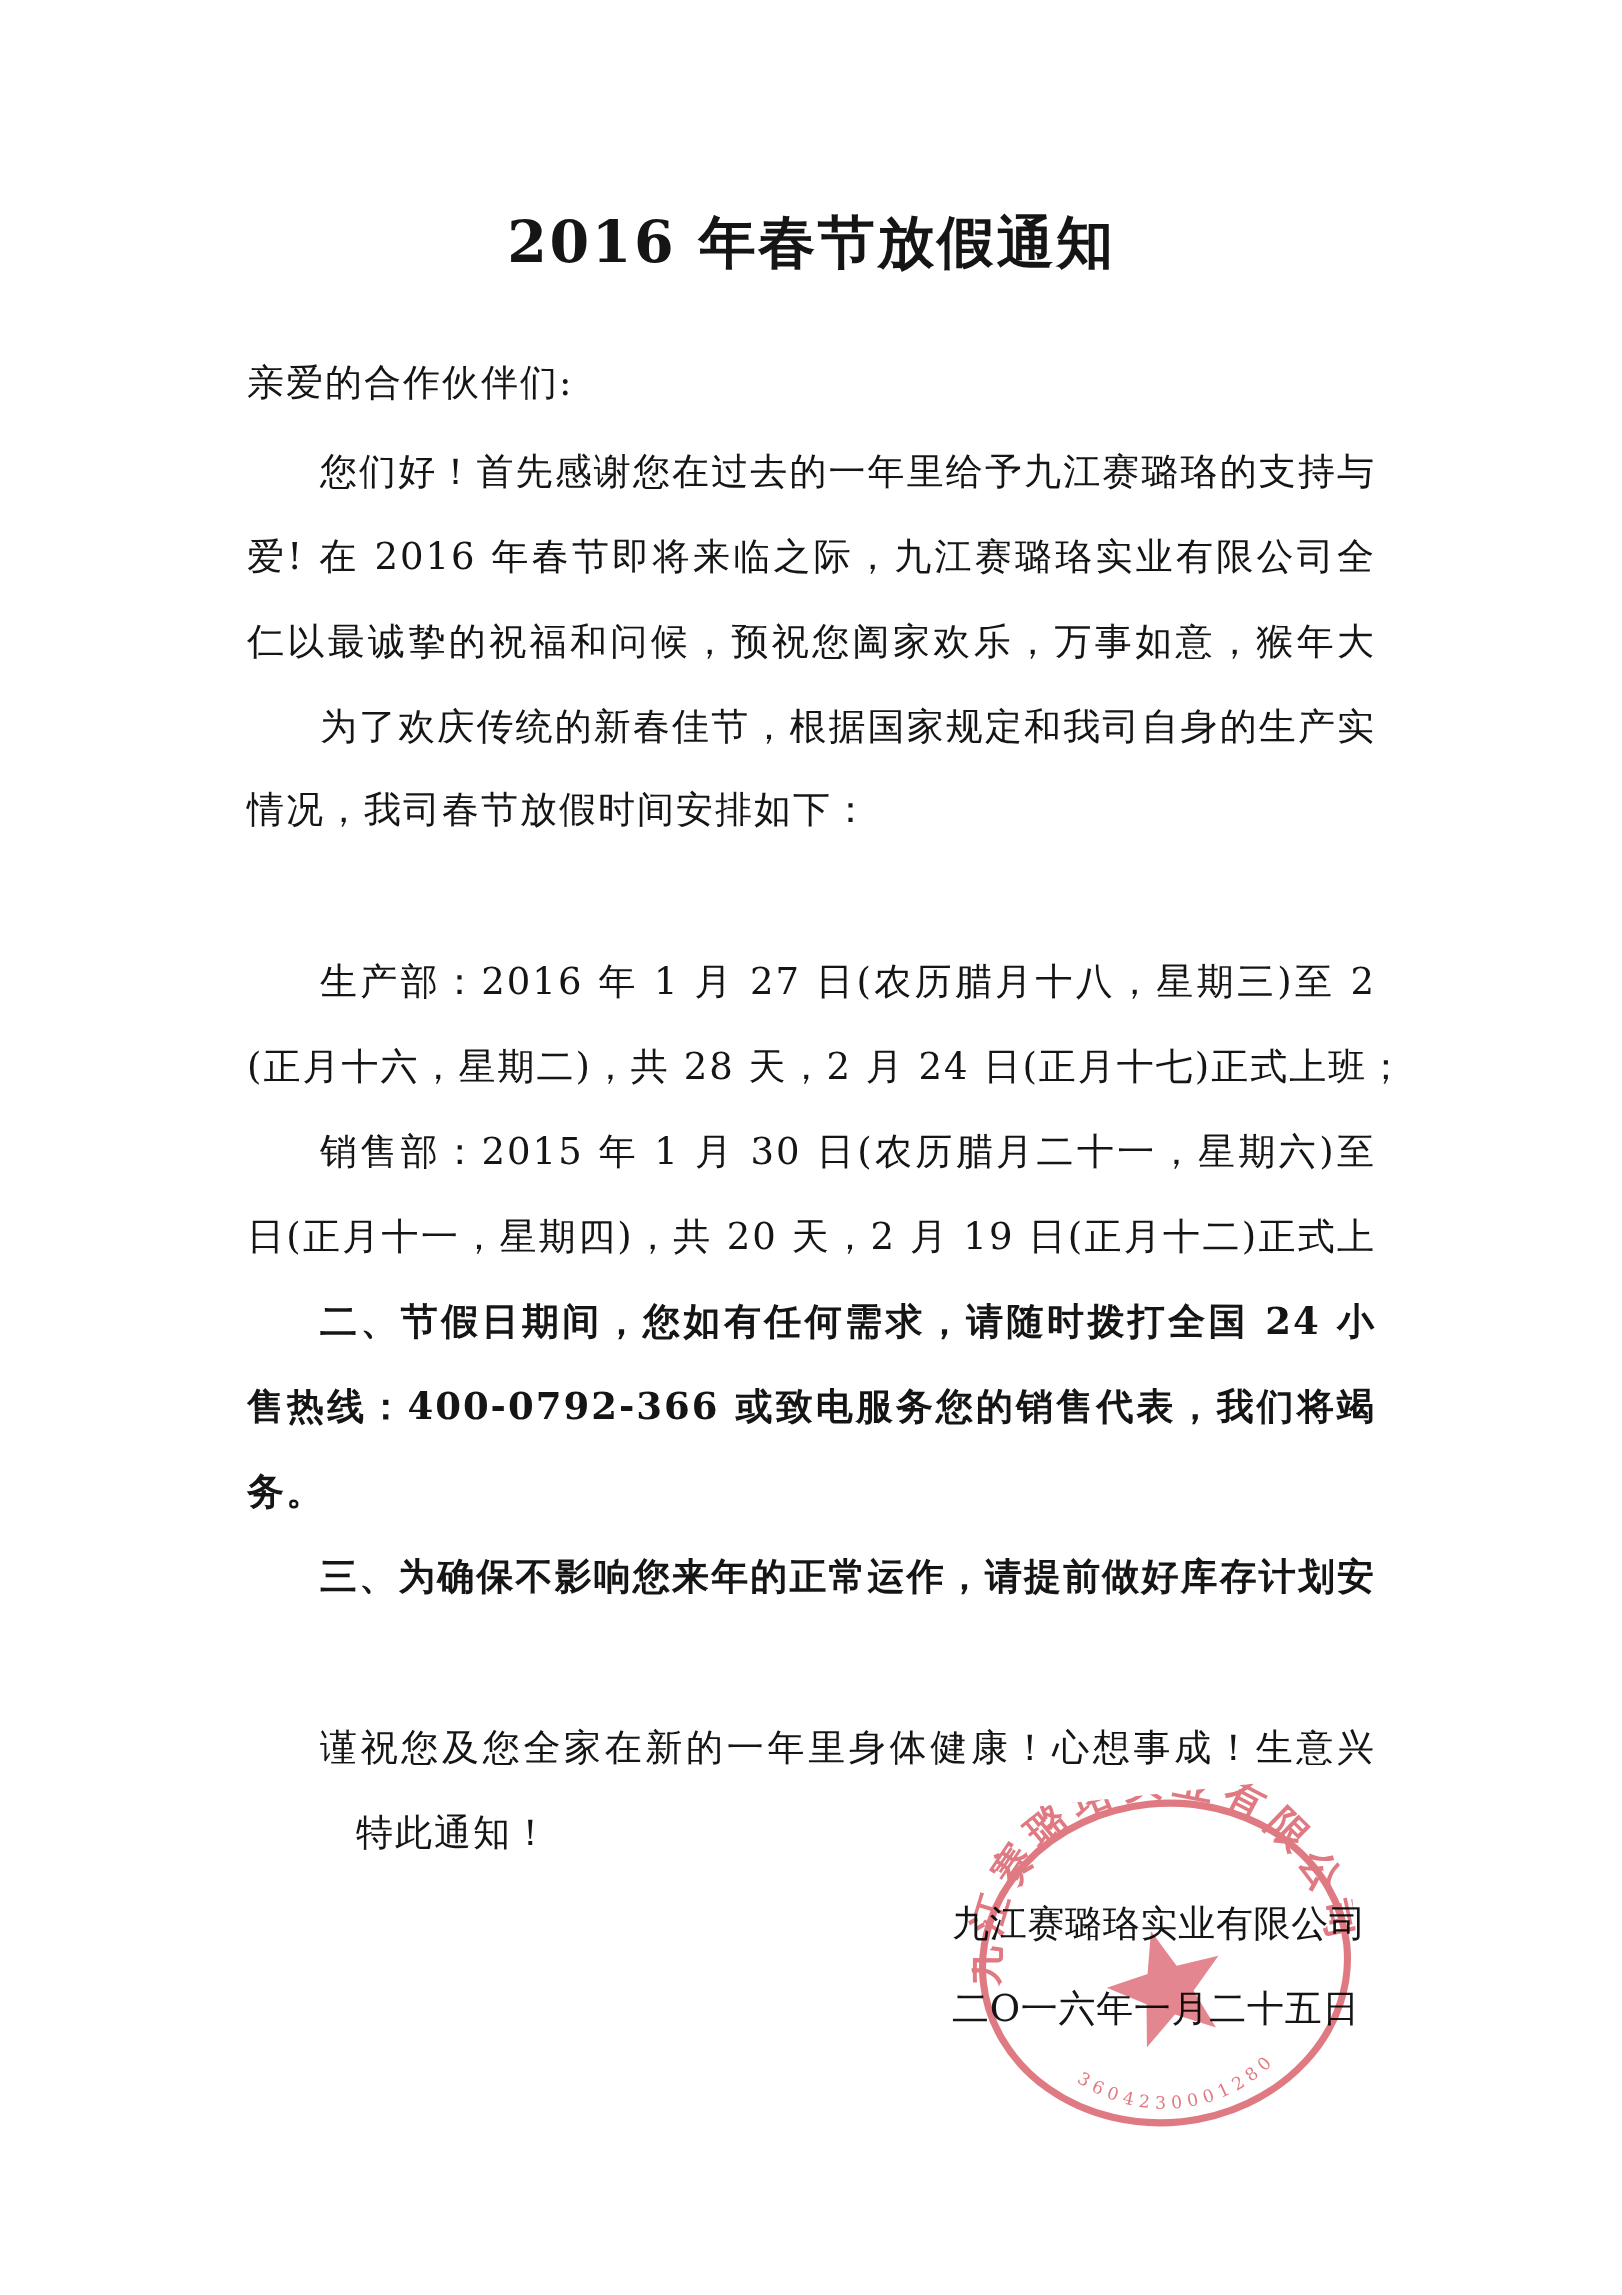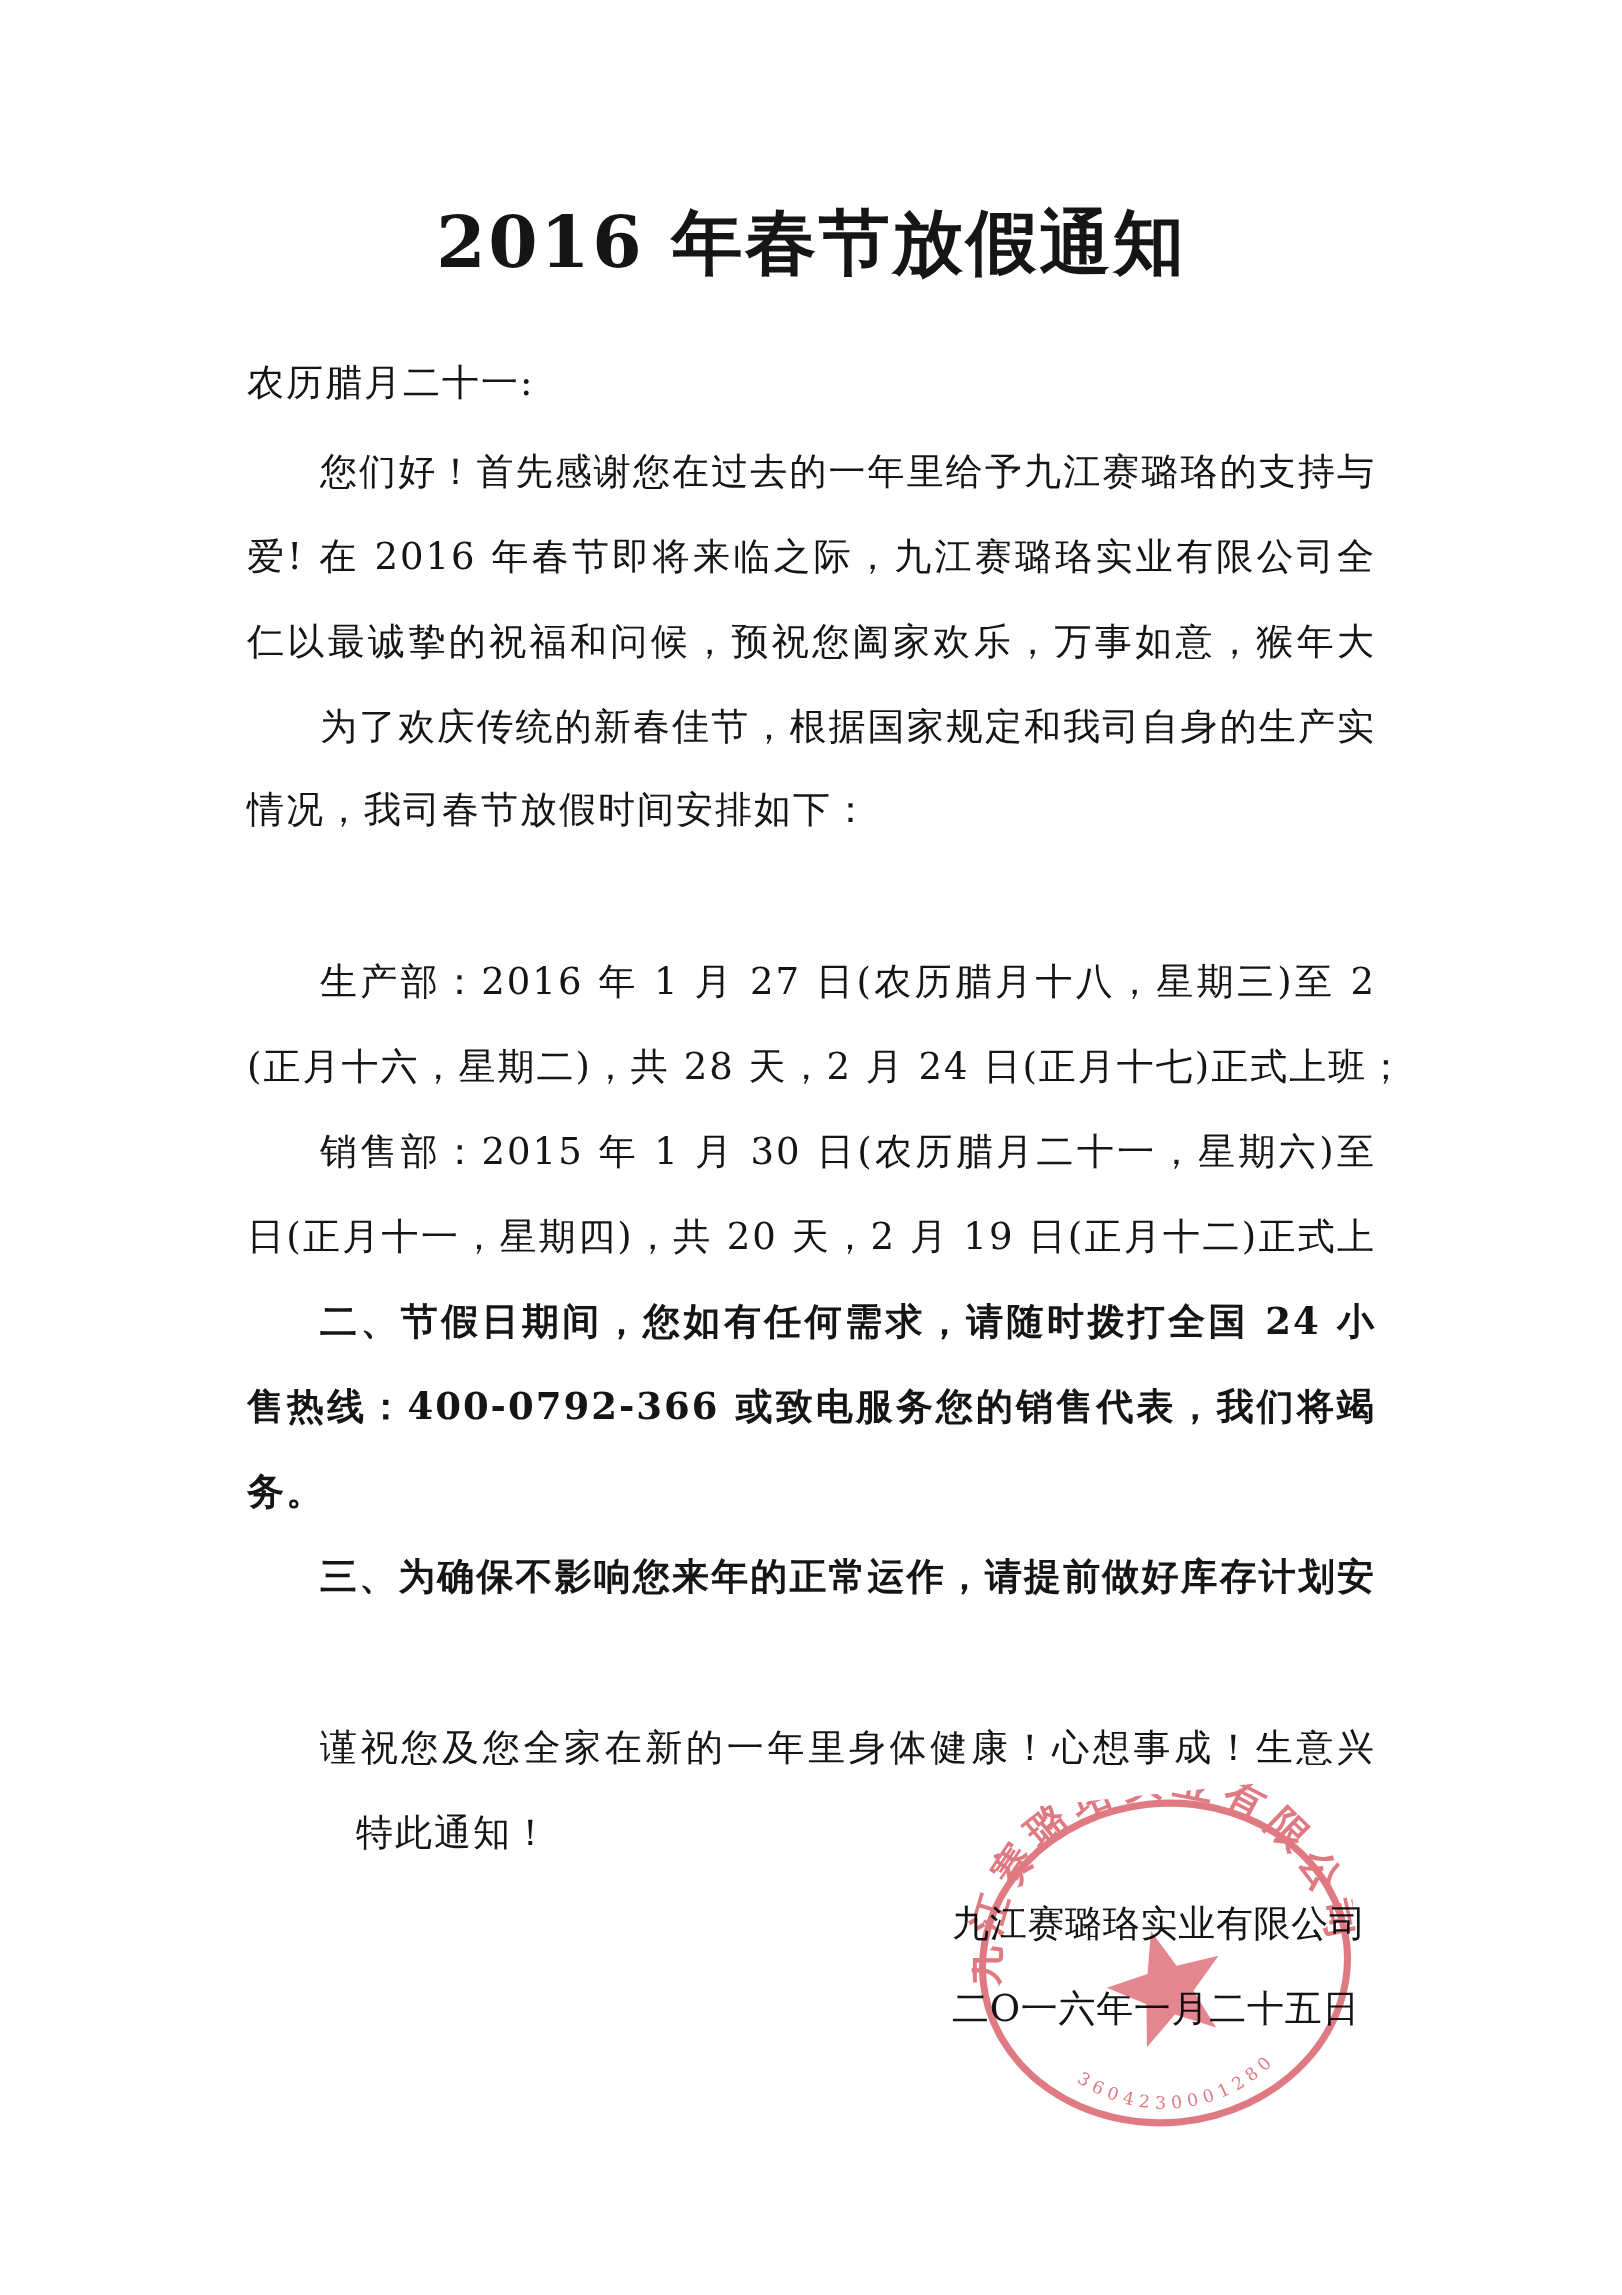--- a/index.html
+++ b/index.html
@@ -9,21 +9,21 @@
     background:#ffffff;
     overflow:hidden;
     font-family:"DejaVu Serif","Liberation Serif",serif;
     color:#151515;
   }
   #doc-title{
     position:absolute;
     left:247px;top:196px;width:1129px;height:92px;
     line-height:92px;
     text-align:center;
-    font-size:71px;font-weight:700;
+    font-size:57px;font-weight:700;
     letter-spacing:2.6px;
     white-space:nowrap;
   }
   .line{
     position:absolute;
     left:247px;width:1129px;height:85px;
     line-height:85px;
     font-size:37px;
     letter-spacing:2px;
     white-space:nowrap;
@@ -71,21 +71,21 @@
   .seal-arc-text{font-size:62px;font-weight:700;letter-spacing:14px;}
   .seal-serial-text{font-size:27px;letter-spacing:9px;}
 </style>
 </head>
 <body>
 
 <div id="page">
 
   <div id="doc-title">2016 年春节放假通知</div>
 
-  <div class="line" id="greeting">农历腊月二十一:</div>
+  <div class="line" id="greeting">亲爱的合作伙伴们:</div>
 
   <div class="line indent fill" id="l0">您们好！首先感谢您在过去的一年里给予九江赛璐珞的支持与厚</div>
   <div class="line fill" id="l1">爱! 在 2016 年春节即将来临之际，九江赛璐珞实业有限公司全体同</div>
   <div class="line fill" id="l2">仁以最诚挚的祝福和问候，预祝您阖家欢乐，万事如意，猴年大吉！</div>
   <div class="line indent fill" id="l3">为了欢庆传统的新春佳节，根据国家规定和我司自身的生产实际</div>
   <div class="line" id="l4">情况，我司春节放假时间安排如下：</div>
   <div class="line indent fill" id="l6">生产部：2016 年 1 月 27 日(农历腊月十八，星期三)至 2 月 23 日</div>
   <div class="line" id="l7">(正月十六，星期二)，共 28 天，2 月 24 日(正月十七)正式上班；</div>
   <div class="line indent fill" id="l8">销售部：2015 年 1 月 30 日(农历腊月二十一，星期六)至 2 月 18</div>
   <div class="line fill" id="l9">日(正月十一，星期四)，共 20 天，2 月 19 日(正月十二)正式上班。</div>

